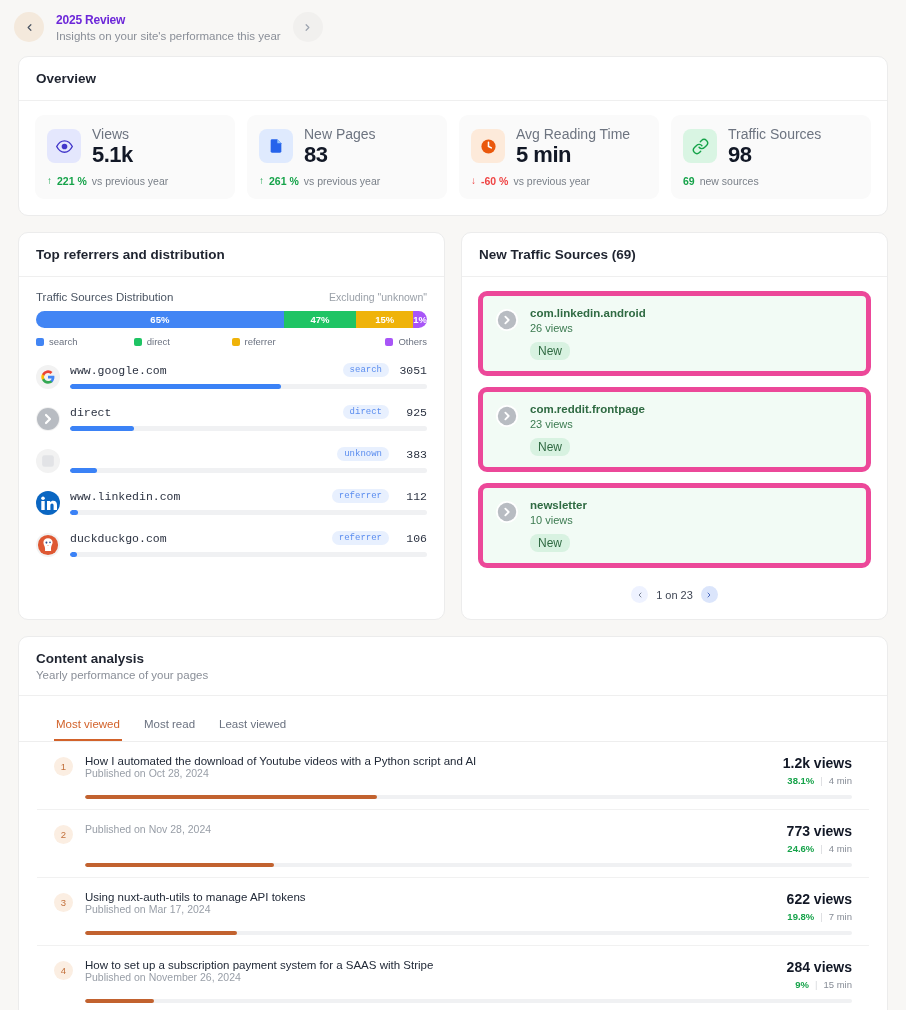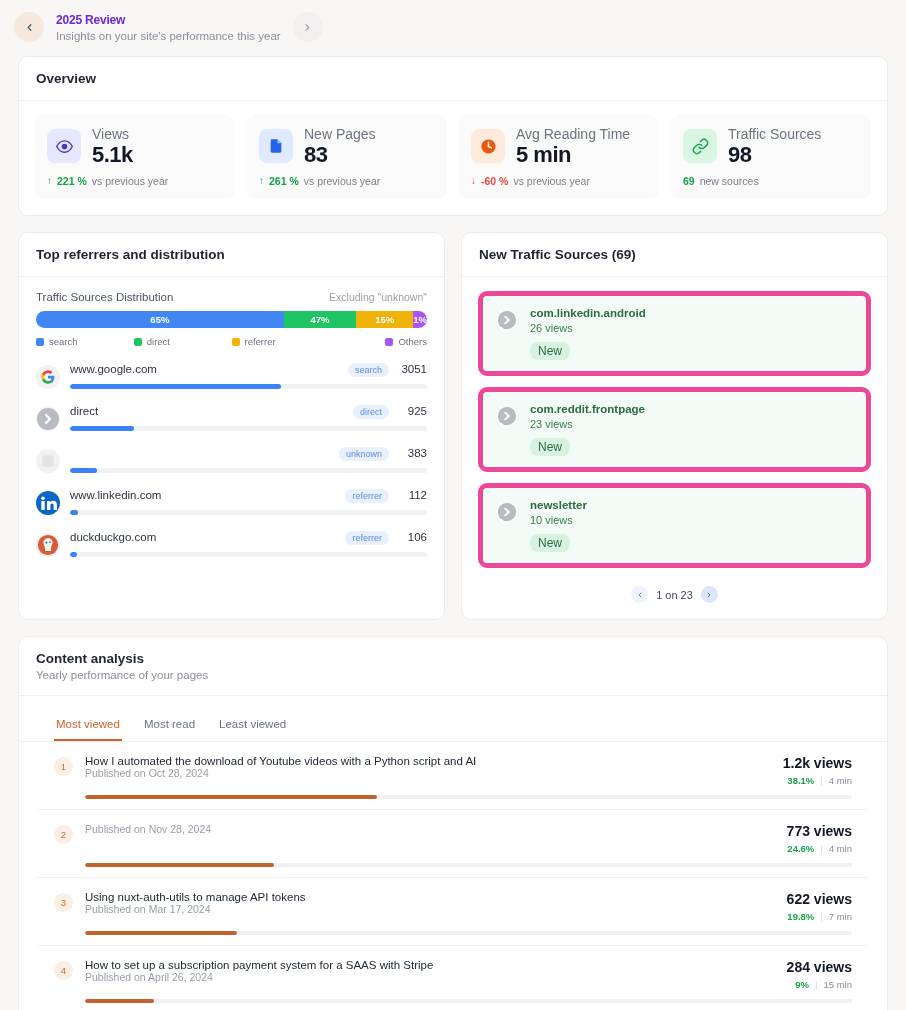--- a/index.html
+++ b/index.html
@@ -81,21 +81,21 @@
 
   
   .ref-list { padding: 2px 17px 16px 17px; }
   .ref-row { display: flex; align-items: flex-start; gap: 10px; padding: 8px 0; }
   .ref-ava {
     width: 24px; height: 24px; border-radius: 50%; background: #f2f2f2;
     display: flex; align-items: center; justify-content: center; flex: 0 0 auto; margin-top: 2px;
     overflow: hidden;
   }
   .ref-body { flex: 1 1 auto; min-width: 0; }
-  .ref-line { display: flex; gap: 8px; }
+  .ref-line { display: flex; align-items: center; gap: 8px; font-family: Liberation Mono, monospace; }
   .ref-name { font-size: 11.5px; color: #2b3241; flex: 1 1 auto; white-space: nowrap; overflow: hidden; text-overflow: ellipsis; }
   .chip { font-size: 9px; color: #5b8def; background: #e8f0fe; border-radius: 9px; padding: 2px 7px; flex: 0 0 auto; }
   .ref-count { font-size: 11.5px; color: #2b3241; min-width: 30px; text-align: right; flex: 0 0 auto; }
   .ref-track { height: 5px; background: #f0f1f3; border-radius: 3px; margin-top: 7px; overflow: hidden; }
   .ref-fill { height: 100%; background: #3b82f6; border-radius: 3px; }
 
   
   .src-list { padding: 14px 16px 8px 16px; display: flex; flex-direction: column; gap: 11px; }
   .src-item {
     border: 5px solid #ec4899; background: #f2fbf5; border-radius: 9px;
@@ -521,21 +521,21 @@
               <div class="cfill" style="width:19.8%"></div>
             </div>
           </div>
         </div>
         <div class="crow">
           <div class="crank">4</div>
           <div class="cbody">
             <div class="ctop">
               <div class="ctitle-wrap">
                 <div class="ctitle">How to set up a subscription payment system for a SAAS with Stripe</div>
-                <div class="cdate">Published on April 26, 2024</div>
+                <div class="cdate">Published on November 26, 2024</div>
               </div>
               <div class="cright">
                 <div class="cviews">284 views</div>
                 <div class="cmeta">
                   <span class="cpct">9%</span>
                   <span class="csep">|</span>
                   <span>15 min</span>
                 </div>
               </div>
             </div>

